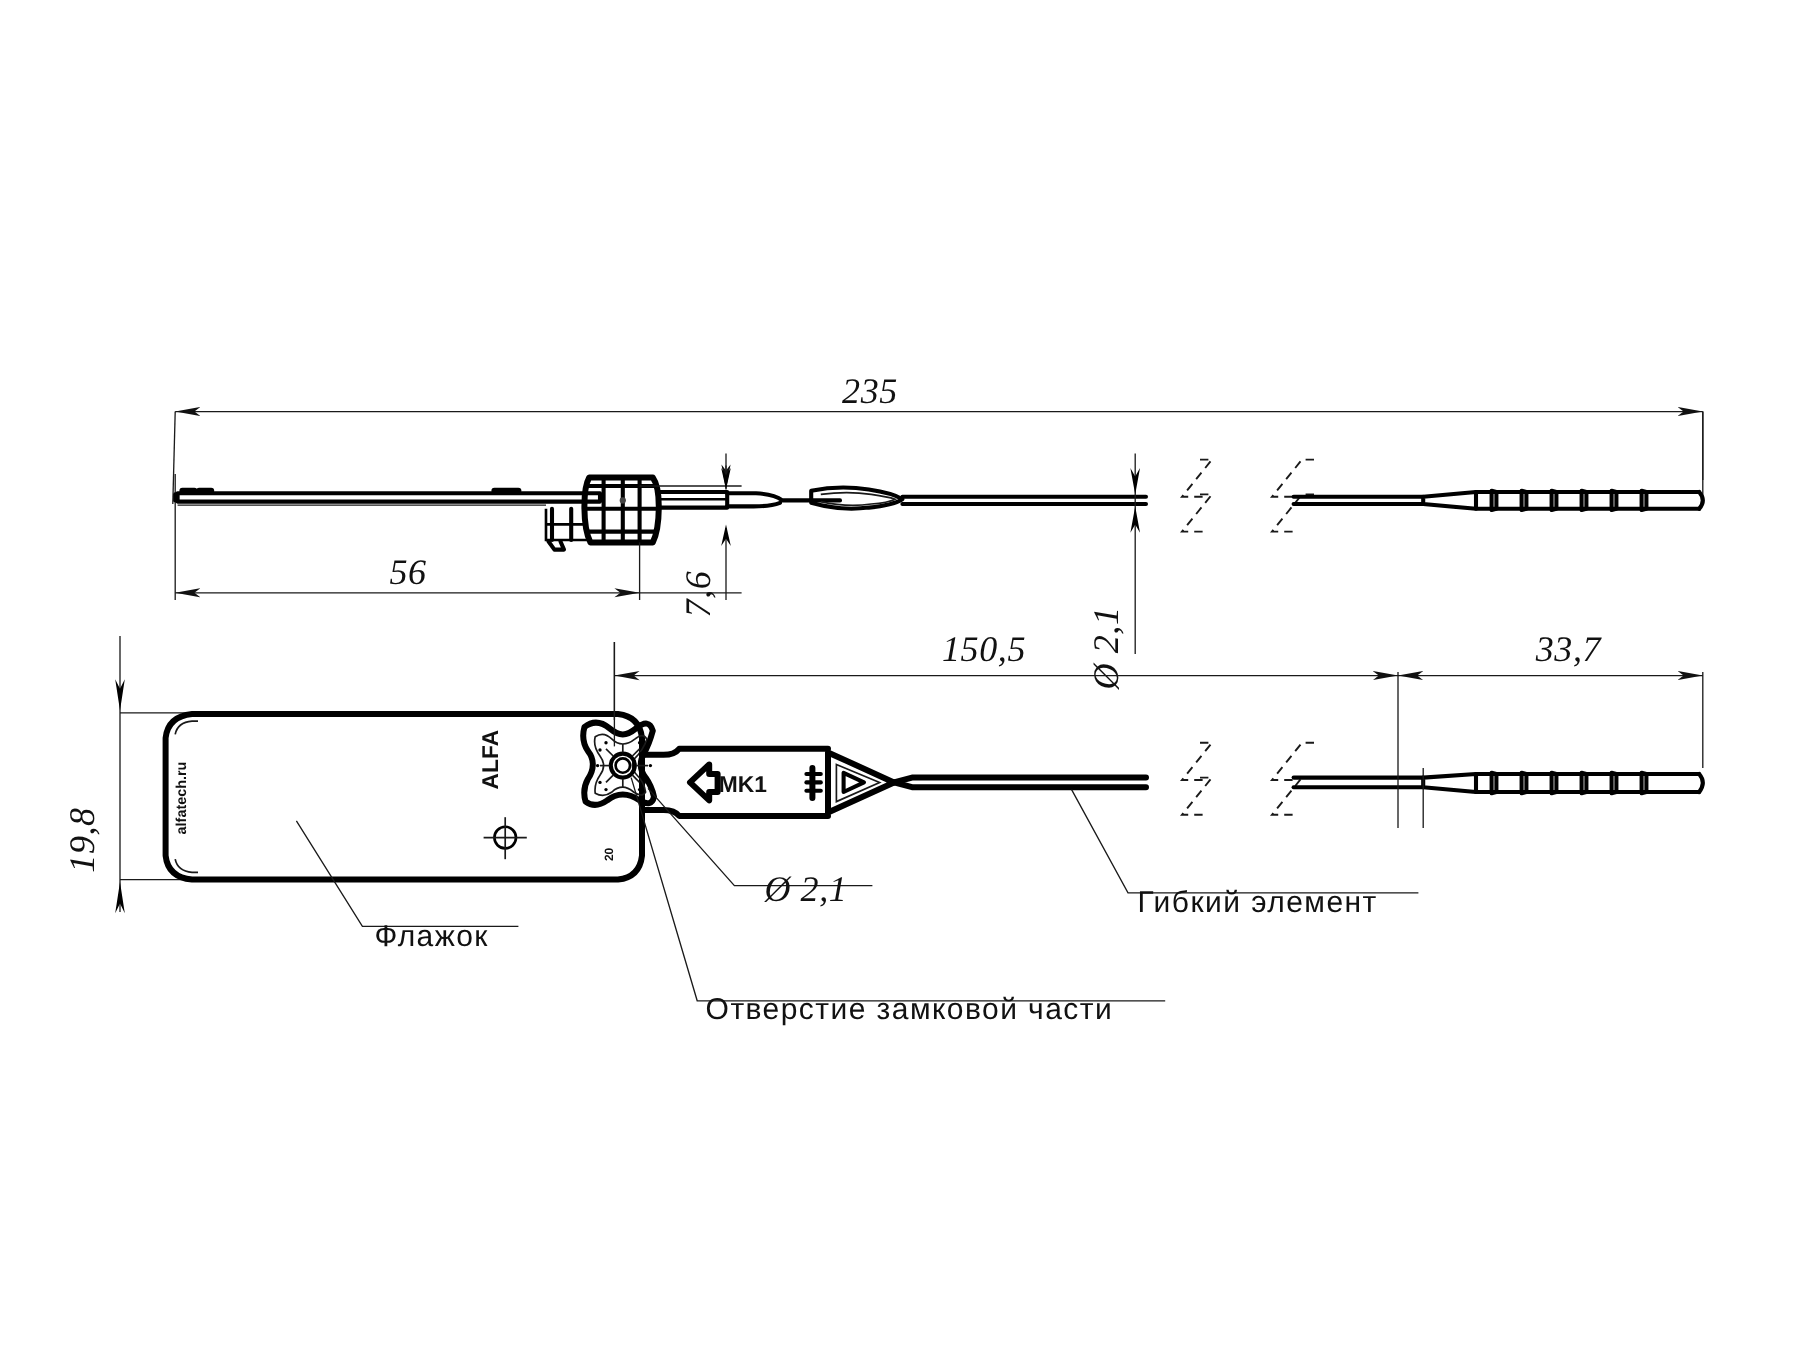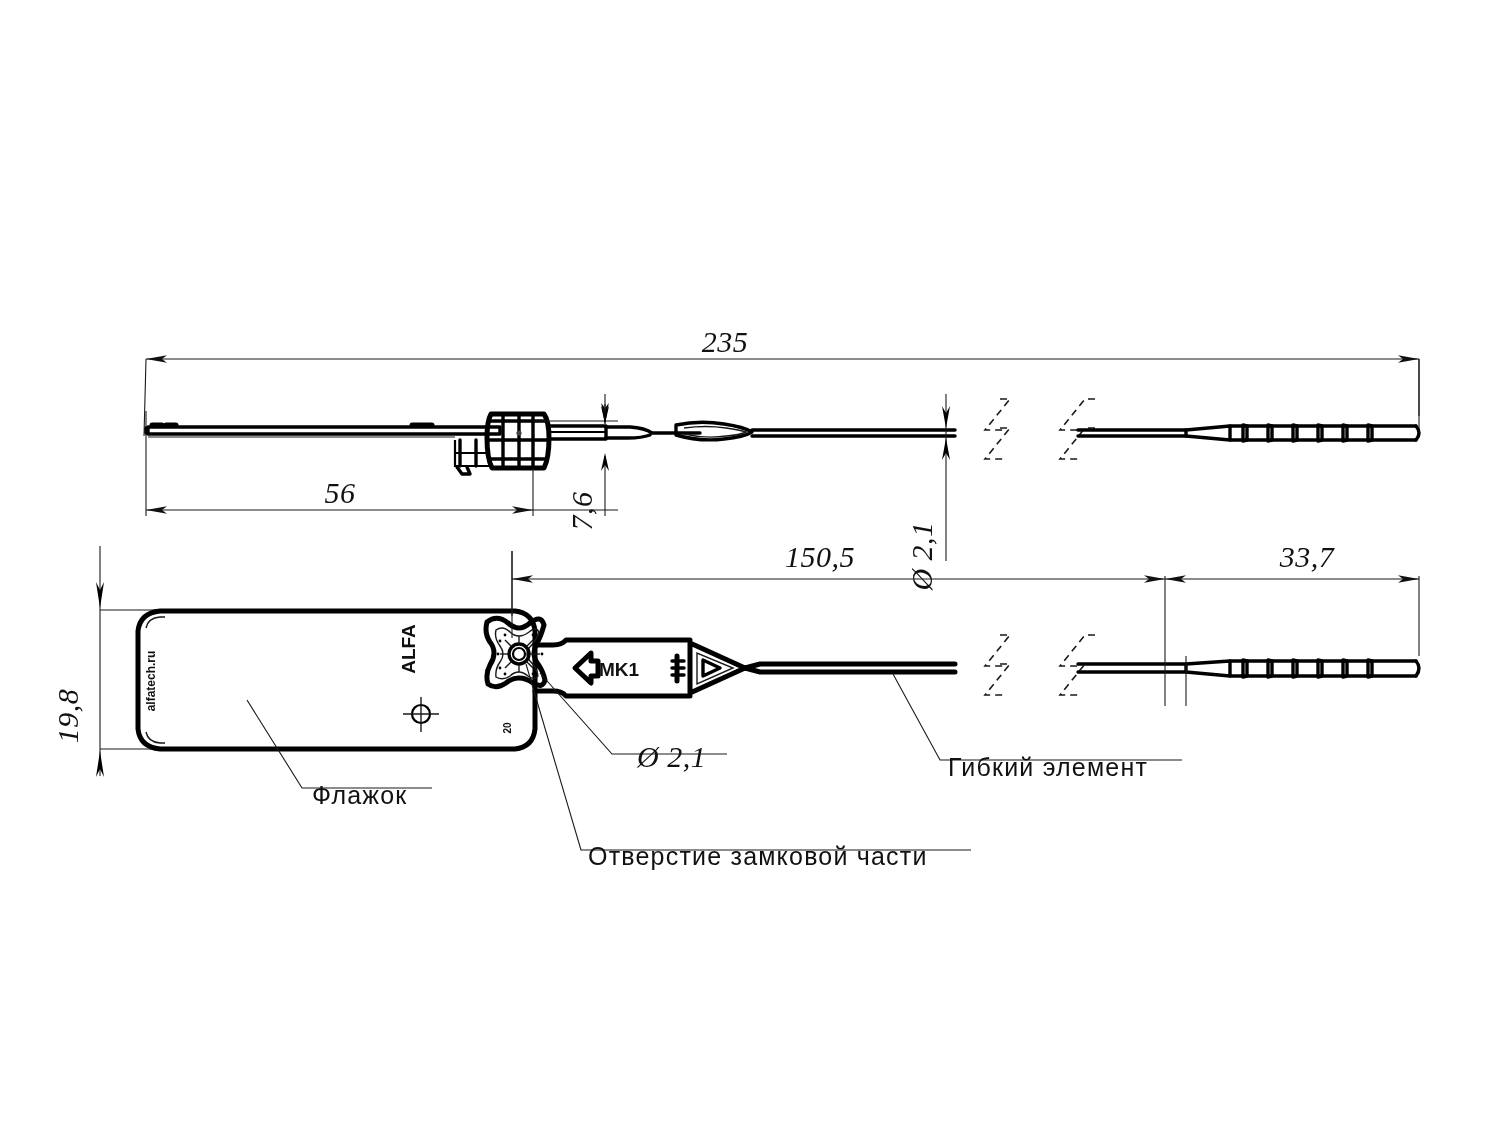--- a/index.html
+++ b/index.html
@@ -9,21 +9,21 @@
   }
   body {
     width: 1500px;
     height: 1130px;
     font-family: "Liberation Sans", sans-serif;
     overflow: hidden;
     position: relative;
   }
   #drawing-root {
     position: absolute;
-    left: 0; top: 16px;
+    left: 0; top: 0;
     width: 1500px;
     height: 936px;
   }
   svg.cad {
     display: block;
     width: 1500px;
     height: 1130px;
     background: #ffffff;
   }
   

